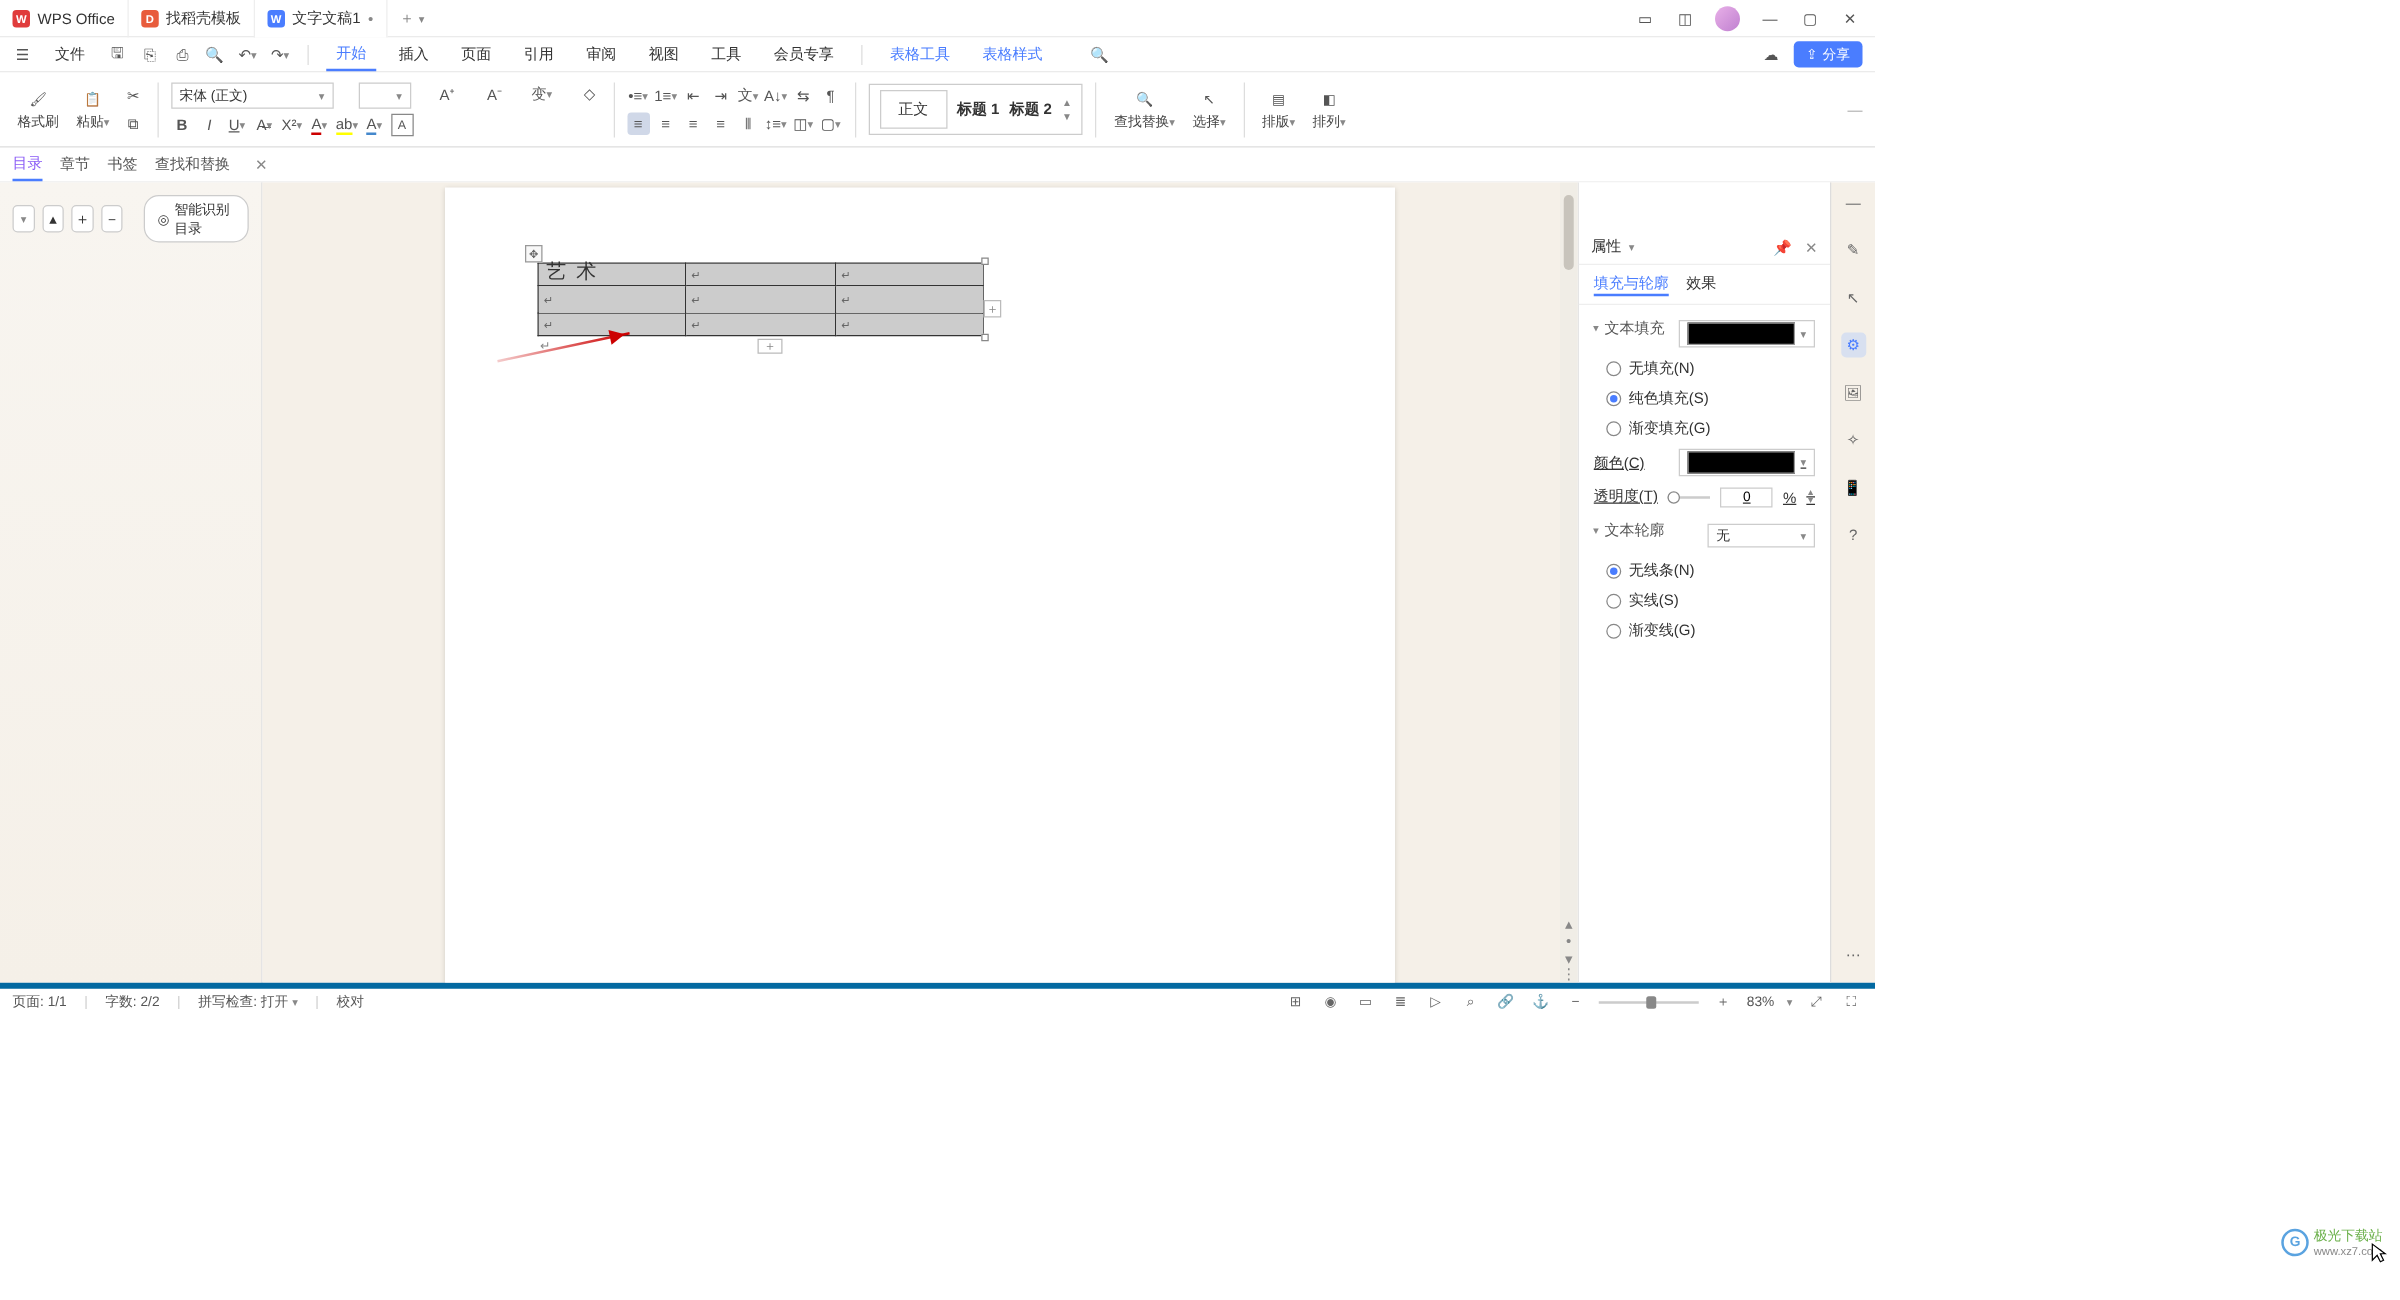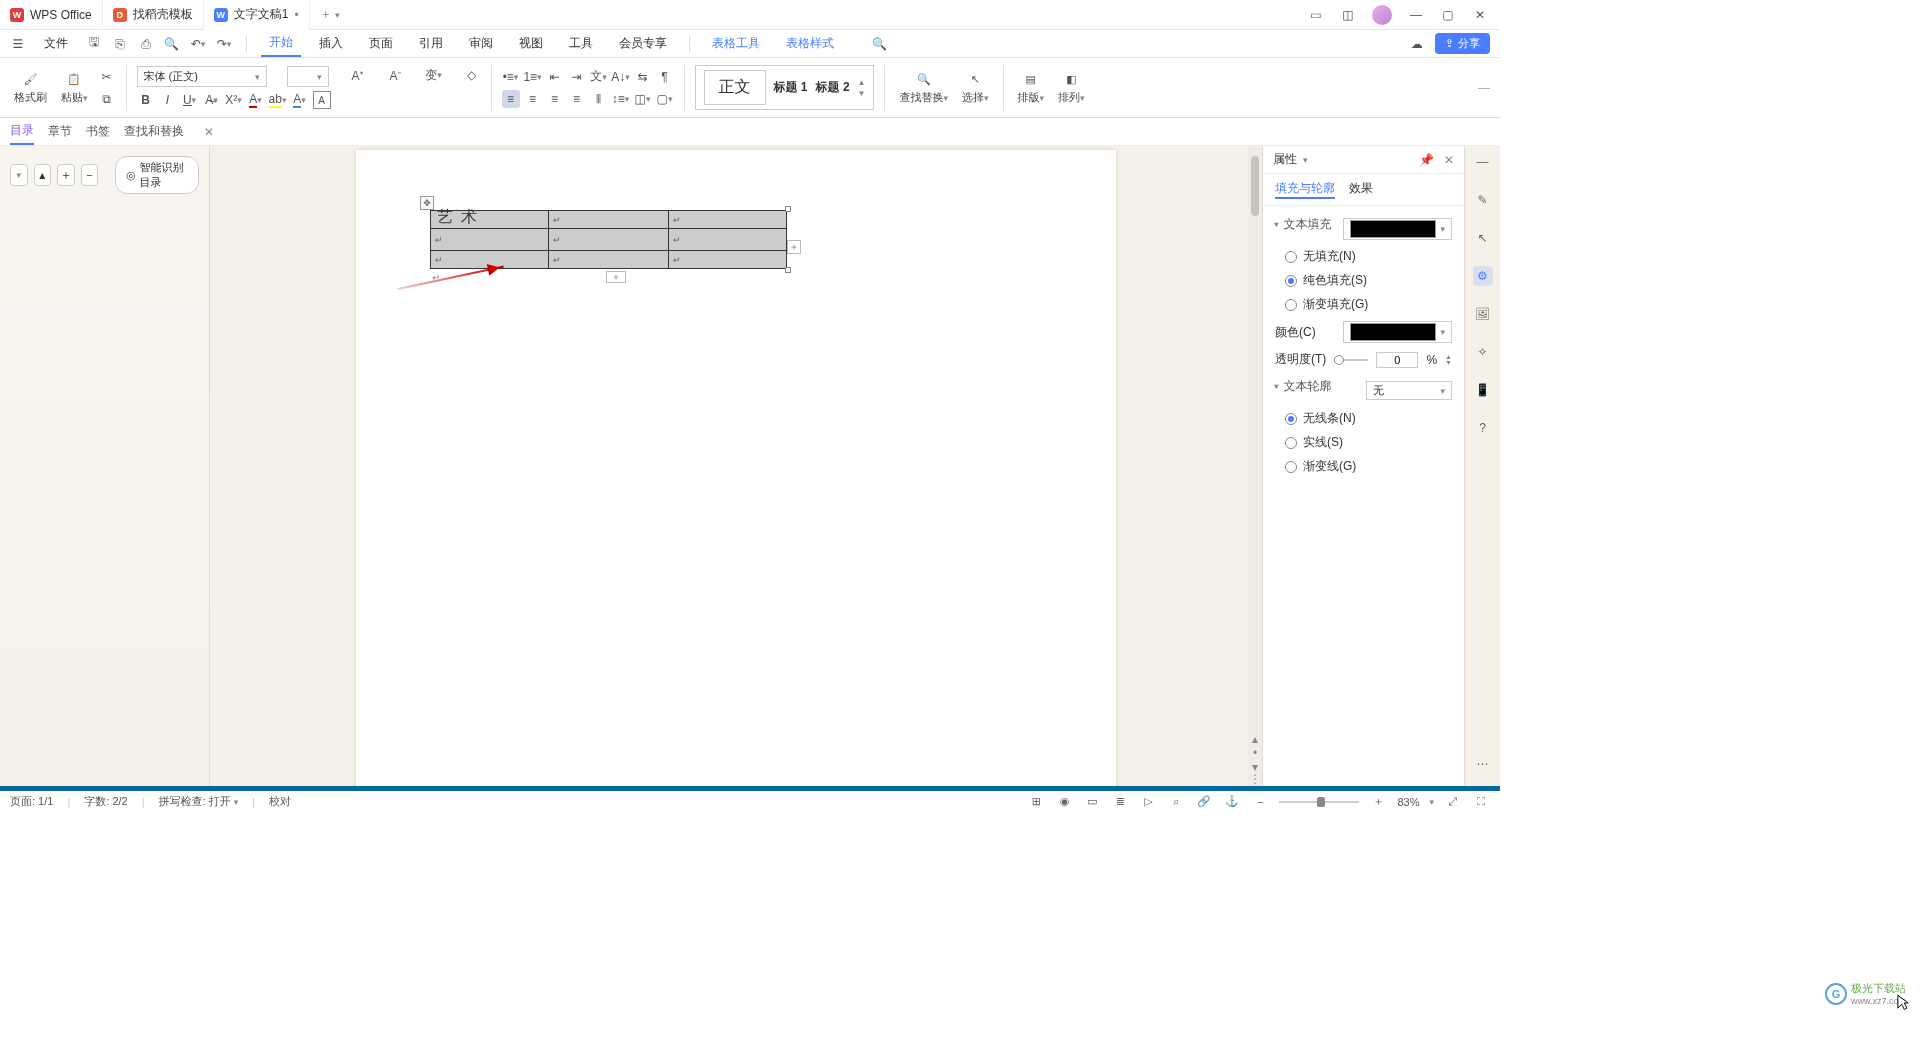--- a/index.html
+++ b/index.html
@@ -31,21 +31,21 @@
 
 .ribbon { height: 60px; display: flex; align-items: center; background: #fff; border-bottom: 1px solid #ddd; padding: 4px 10px; gap: 6px; }
 .ribbon-btn { display: flex; flex-direction: column; align-items: center; gap: 2px; cursor: pointer; padding: 2px 4px; font-size: 11px; color: #444; }
 .ribbon-sep { width: 1px; height: 44px; background: #ddd; margin: 0 4px; }
 .ribbon-icon { width: 18px; height: 18px; display: flex; align-items: center; justify-content: center; color: #555; }
 .font-select { border: 1px solid #ccc; padding: 2px 6px; font-size: 11px; display: flex; align-items: center; gap: 4px; background: #fff; }
 .font-select.narrow { width: 42px; }
 .small-btn { width: 18px; height: 18px; display: flex; align-items: center; justify-content: center; cursor: pointer; color: #555; }
 .small-btn.active { background: #d0d8e8; border-radius: 3px; }
 .style-gallery { display: flex; gap: 8px; align-items: center; border: 1px solid #ccc; padding: 4px 8px; }
-.style-item { border: 1px solid #ccc; padding: 6px 14px; font-size: 16px; cursor: pointer; }
+.style-item { border: 1px solid #ccc; padding: 6px 14px; font-size: 12px; cursor: pointer; }
 .style-item.first { border: 1px solid #ccc; }
 
 
 .nav-header { height: 28px; display: flex; align-items: center; padding: 0 10px; gap: 14px; border-bottom: 1px solid #eee; }
 .nav-tab { cursor: pointer; color: #555; padding: 4px 0; }
 .nav-tab.active { color: #8b5cf6; border-bottom: 2px solid #4a7dff; }
 .nav-close { margin-left: 6px; color: #888; cursor: pointer; }
 
 
 .main { display: flex; height: calc(812px - 30px - 28px - 60px - 28px - 26px); position: relative; }
@@ -73,35 +73,35 @@
 
 .arrow { position: absolute; top: 78px; left: -32px; width: 108px; height: 2px; background: linear-gradient(90deg, rgba(200,0,0,0.2), #c00); transform-origin: left center; transform: rotate(-12deg); }
 .arrow::after { content: ""; position: absolute; right: -2px; top: -5px; border: 6px solid transparent; border-left: 12px solid #c00; }
 
 .vscroll { position: absolute; right: 0; top: 0; bottom: 0; width: 14px; background: #f0ede6; }
 .vscroll-thumb { position: absolute; top: 10px; left: 3px; width: 8px; height: 60px; background: #c8c4bc; border-radius: 4px; }
 .vscroll-ctrl { position: absolute; left: 2px; width: 10px; height: 10px; display: flex; align-items: center; justify-content: center; color: #888; }
 
 
 .right-panel { width: 202px; background: #fff; border-left: 1px solid #ddd; display: flex; flex-direction: column; }
-.right-header { height: 28px; display: flex; align-items: center; padding: 0 10px; border-bottom: 1px solid #eee; gap: 6px; }
+.right-header { height: 28px; display: flex; align-items: center; padding: 0 10px; border-bottom: 1px solid #eee; gap: 6px; margin-top: 38px; }
 .pin-close { margin-left: auto; display: flex; gap: 10px; color: #888; }
 .prop-tabs { display: flex; gap: 14px; padding: 6px 12px; border-bottom: 1px solid #eee; }
 .prop-tab { cursor: pointer; padding-bottom: 0; }
 .prop-tab.active { color: #4a7dff; border-bottom: 2px solid #4a7dff; }
 .prop-body { padding: 10px 12px; font-size: 12px; color: #333; }
 .prop-section { margin-bottom: 10px; }
 .prop-title { display: flex; align-items: center; gap: 4px; margin-bottom: 8px; color: #555; }
 .prop-title::before { content: "▸"; font-size: 9px; color: #888; transform: rotate(90deg); display: inline-block; }
 .color-swatch { width: 86px; height: 18px; background: #000; border: 1px solid #999; display: inline-block; vertical-align: middle; }
 .dropdown-sm { border: 1px solid #ccc; padding: 1px 6px; display: inline-flex; align-items: center; gap: 4px; font-size: 11px; background: #fff; min-width: 86px; justify-content: space-between; }
 .radio-row { display: flex; align-items: center; gap: 6px; margin: 7px 0 7px 10px; }
 .radio { width: 12px; height: 12px; border: 1px solid #888; border-radius: 50%; display: inline-flex; align-items: center; justify-content: center; }
 .radio.checked::after { content: ""; width: 6px; height: 6px; background: #4a7dff; border-radius: 50%; }
-.prop-row { display: flex; align-items: center; gap: 8px; margin: 8px 0; }
+.prop-row { display: flex; align-items: center; gap: 8px; margin: 8px 0; text-decoration: underline; }
 .slider { flex: 1; height: 2px; background: #ccc; position: relative; }
 .slider-thumb { position: absolute; left: 0; top: -4px; width: 10px; height: 10px; background: #fff; border: 1px solid #888; border-radius: 50%; }
 .num-input { border: 1px solid #ccc; width: 42px; padding: 1px 4px; font-size: 11px; text-align: center; }
 .spinner { display: flex; flex-direction: column; font-size: 7px; color: #888; line-height: 6px; }
 
 
 .right-strip { width: 36px; background: #f5f0e8; border-left: 1px solid #ddd; display: flex; flex-direction: column; align-items: center; padding-top: 6px; gap: 18px; }
 .strip-icon { width: 20px; height: 20px; display: flex; align-items: center; justify-content: center; color: #666; cursor: pointer; }
 .strip-icon.active { background: #d8e0f0; border-radius: 4px; color: #4a7dff; }
 .strip-more { margin-top: auto; margin-bottom: 12px; }

